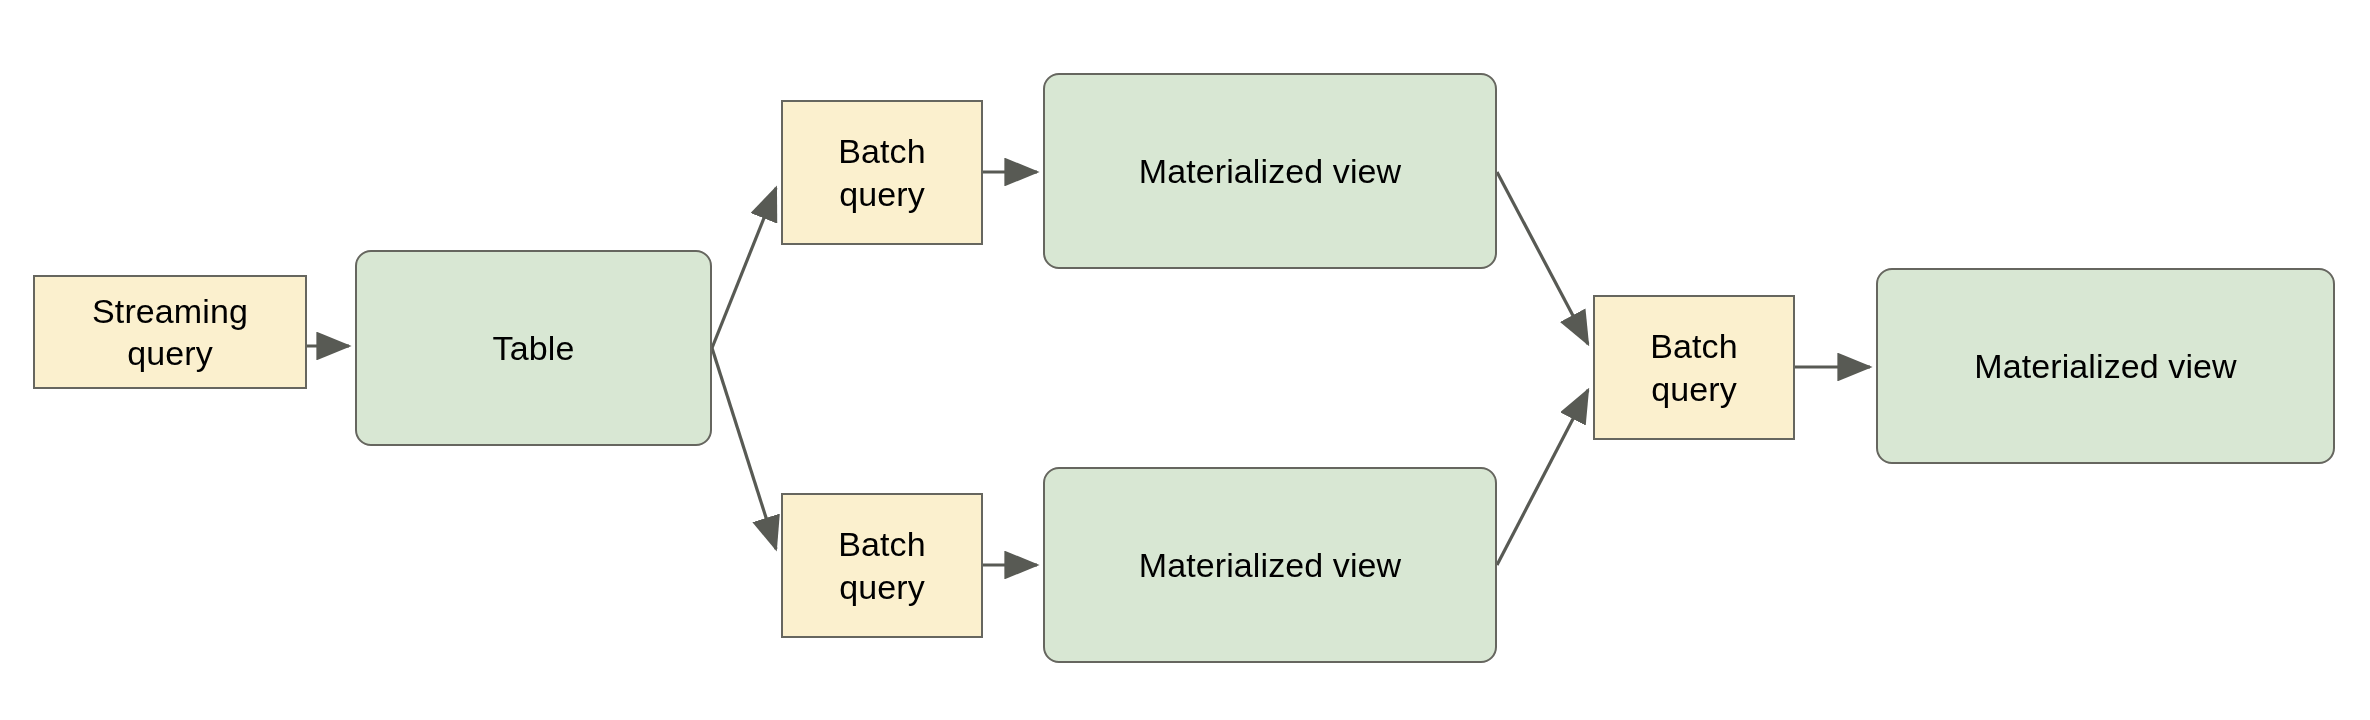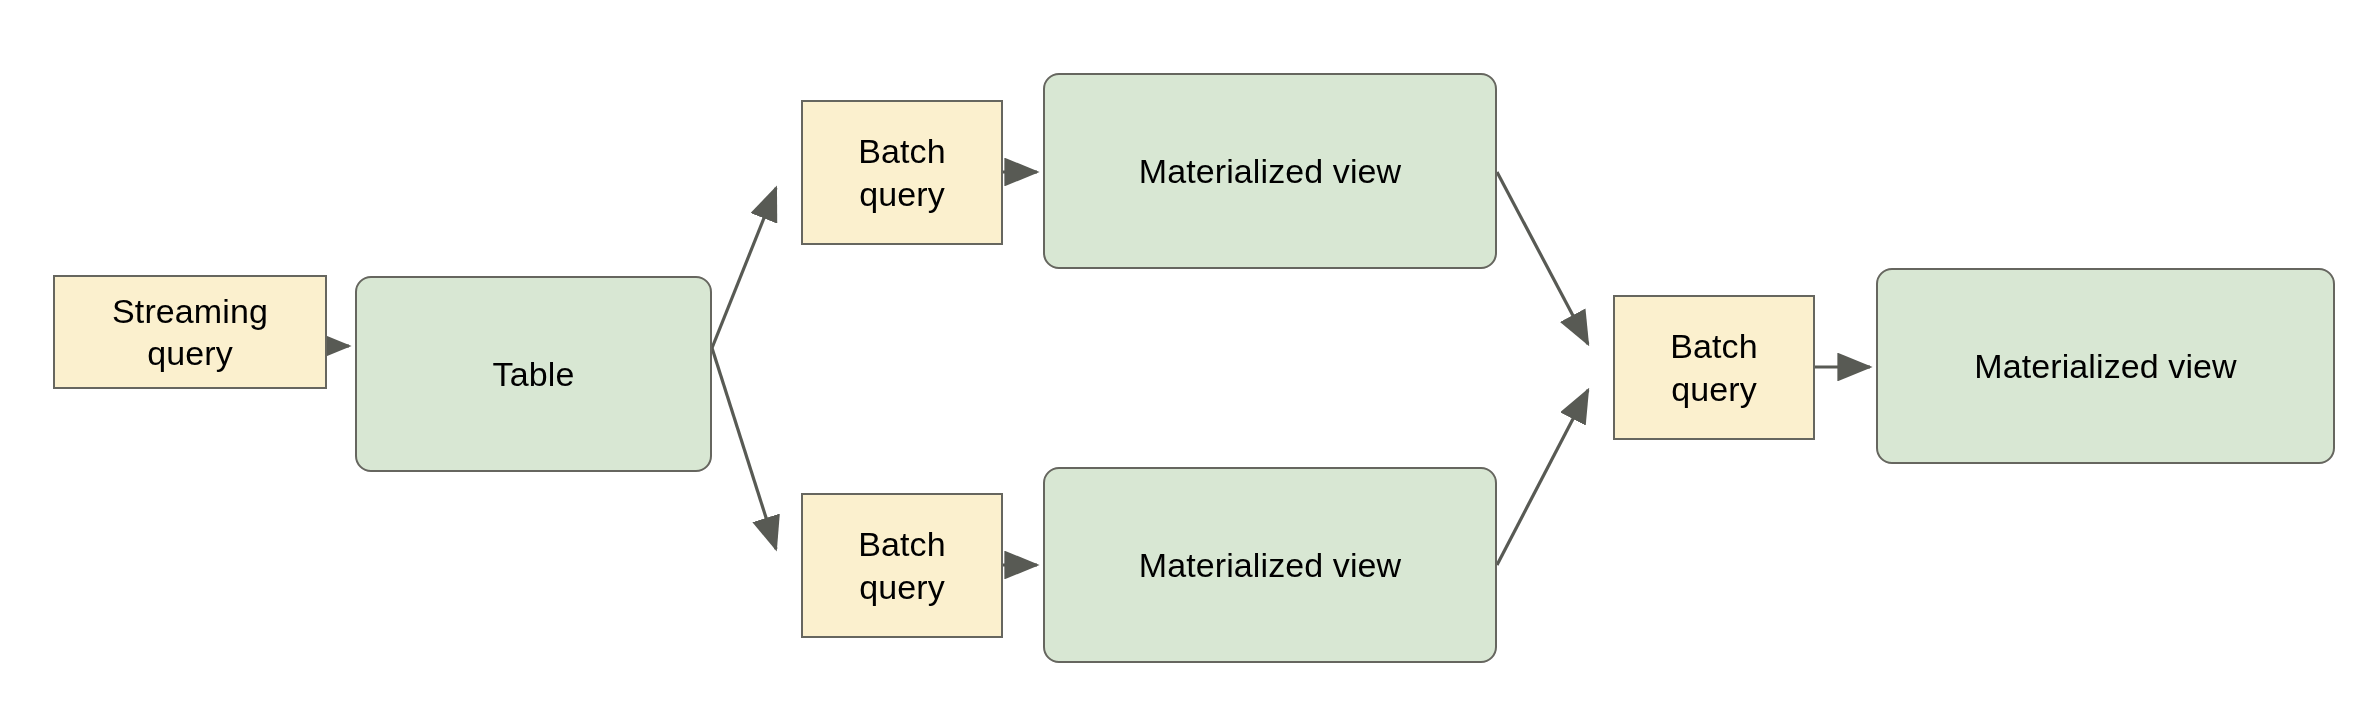--- a/index.html
+++ b/index.html
@@ -35,21 +35,20 @@
     font-size: 34px;
     line-height: 1.25;
     letter-spacing: 0.1px;
     white-space: pre-line;
     z-index: 2;
   }
   .node.process {
     background: #fbf0ce;
     border: 2px solid #66665f;
     border-radius: 0;
-    margin-left: 20px;
   }
   .node.store {
     background: #d8e7d3;
     border: 2px solid #66665f;
     border-radius: 16px;
   }
 </style>
 </head>
 <body>
 
@@ -79,21 +78,21 @@
 
       <line x1="1795" y1="367" x2="1870" y2="367"></line>
     </g>
   </svg>
 
   <div class="node process" style="left:33px; top:275px; width:274px; height:114px;">
     <span>Streaming
 query</span>
   </div>
 
-  <div class="node store" style="left:355px; top:250px; width:357px; height:196px;margin-top:26px;">
+  <div class="node store" style="left:355px; top:250px; width:357px; height:196px;">
     <span>Table</span>
   </div>
 
   <div class="node process" style="left:781px; top:100px; width:202px; height:145px;">
     <span>Batch
 query</span>
   </div>
 
   <div class="node store" style="left:1043px; top:73px; width:454px; height:196px;">
     <span>Materialized view</span>

